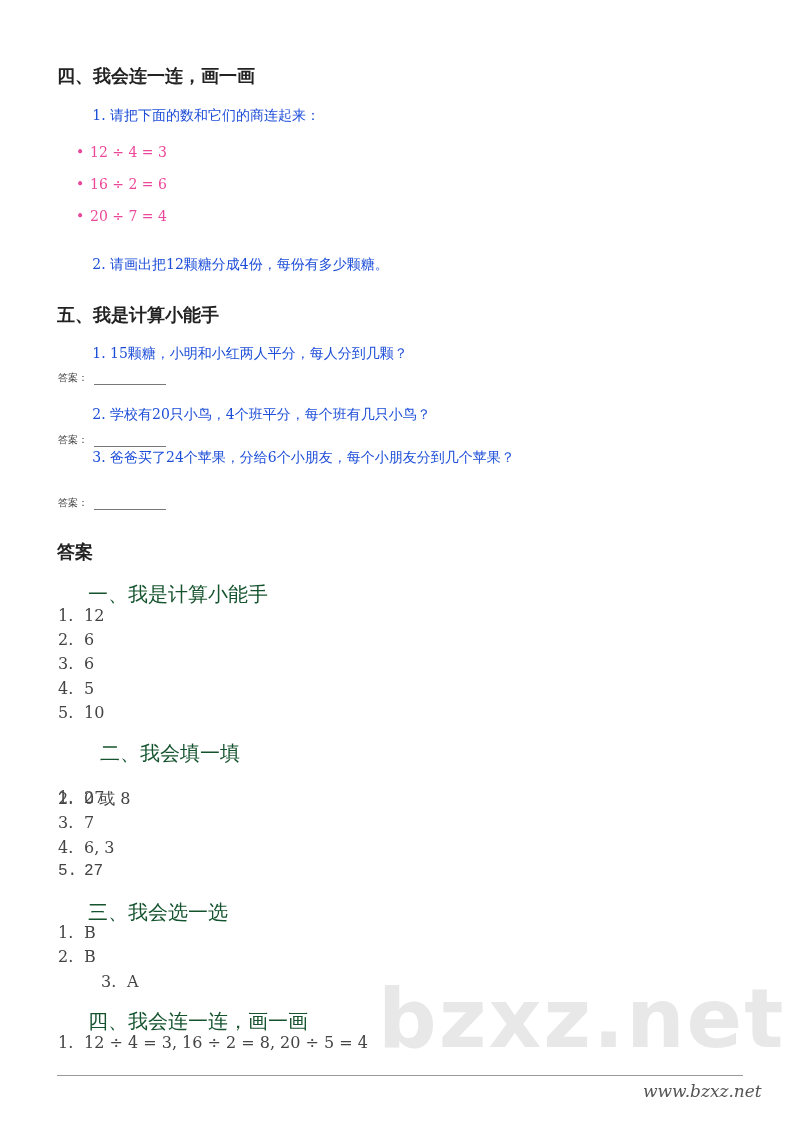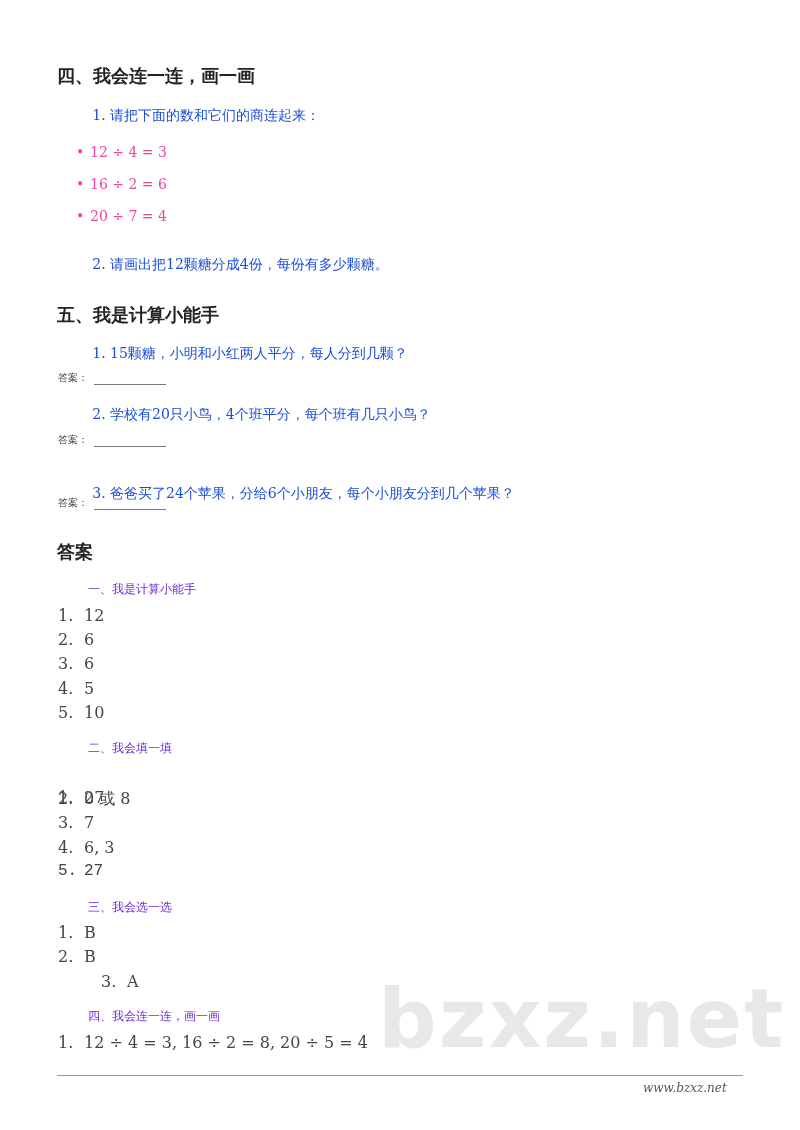--- a/index.html
+++ b/index.html
@@ -15,35 +15,35 @@
     }
     .q { font-size: 14px; left: 88px; color: #1d4ed8; text-align: center; }
     .q .num { display: inline-block; width: 22px; }
     .bullet { font-size: 14px; left: 76px; color: #ec4899; }
     .bullet .dot { display: inline-block; width: 14px; font-size: 14px; }
     .ans { font-size: 10px; left: 58px; color: #444; }
     .ans .blank {
       display: inline-block; width: 72px; border-bottom: 1px solid #777;
       height: 14px; vertical-align: bottom; margin-left: 6px;
     }
-    .sub { font-size: 12px; left: 88px; color: #6d28d9; }
+    .sub { font-size: 20px; left: 88px; color: #14532d; }
     .item { font-size: 16px; left: 58px; color: #444; }
     .item .n { display: inline-block; width: 26px; }
     .watermark {
       position: absolute; left: 378px; top: 978px;
       font-family: "DejaVu Sans", "Liberation Sans", sans-serif;
       font-weight: bold; font-size: 82px; color: #e8e8e8; letter-spacing: 2px;
       line-height: 1;
     }
     .footer-rule {
       position: absolute; left: 57px; top: 1075px; width: 686px; height: 0;
       border-top: 1px solid #999999;
     }
     .footer-url {
-      position: absolute; left: 643px; top: 1081px; font-size: 12px;
+      position: absolute; left: 643px; top: 1081px; font-size: 17px;
       font-style: italic; color: #555; font-family: "DejaVu Serif", serif;
     }
   </style>
 </head>
 <body>
 
 <div class="abs h2" style="top:64px;">四、我会连一连，画一画</div>
 
 <div class="abs q" style="top:107px;">
   <span class="num">1.</span><span>请把下面的数和它们的商连起来：</span>
@@ -72,37 +72,37 @@
   <span>答案：</span><span class="blank"></span>
 </div>
 
 <div class="abs q" style="top:406px;">
   <span class="num">2.</span><span>学校有20只小鸟，4个班平分，每个班有几只小鸟？</span>
 </div>
 <div class="abs ans" style="top:432px;">
   <span>答案：</span><span class="blank"></span>
 </div>
 
-<div class="abs q" style="top:485px;">
+<div class="abs q" style="top:449px;">
   <span class="num">3.</span><span>爸爸买了24个苹果，分给6个小朋友，每个小朋友分到几个苹果？</span>
 </div>
 <div class="abs ans" style="top:495px;">
   <span>答案：</span><span class="blank"></span>
 </div>
 
 <div class="abs h2" style="top:540px;">答案</div>
 
 <div class="abs sub" style="top:581px;">一、我是计算小能手</div>
 <div class="abs item" style="top:606px;"><span class="n">1.</span><span>12</span></div>
 <div class="abs item" style="top:630px;"><span class="n">2.</span><span>6</span></div>
 <div class="abs item" style="top:654px;"><span class="n">3.</span><span>6</span></div>
 <div class="abs item" style="top:679px;"><span class="n">4.</span><span>5</span></div>
 <div class="abs item" style="top:703px;"><span class="n">5.</span><span>10</span></div>
 
-<div class="abs sub" style="top:740px;">二、我会填一填</div>
+<div class="abs sub" style="top:740px;margin-left:12px;">二、我会填一填</div>
 <div class="abs item" style="top:788px;"><span class="n">1.</span><span>27</span></div>
 <div class="abs item" style="top:789px;"><span class="n">2.</span><span>0 或 8</span></div>
 <div class="abs item" style="top:813px;"><span class="n">3.</span><span>7</span></div>
 <div class="abs item" style="top:838px;"><span class="n">4.</span><span>6, 3</span></div>
 <div class="abs item" style="top:862px;font-family:Liberation Mono, monospace;"><span class="n">5.</span><span>27</span></div>
 
 <div class="abs sub" style="top:899px;">三、我会选一选</div>
 <div class="abs item" style="top:923px;"><span class="n">1.</span><span>B</span></div>
 <div class="abs item" style="top:947px;"><span class="n">2.</span><span>B</span></div>
 <div class="abs item" style="top:972px;margin-left:43px;"><span class="n">3.</span><span>A</span></div>

